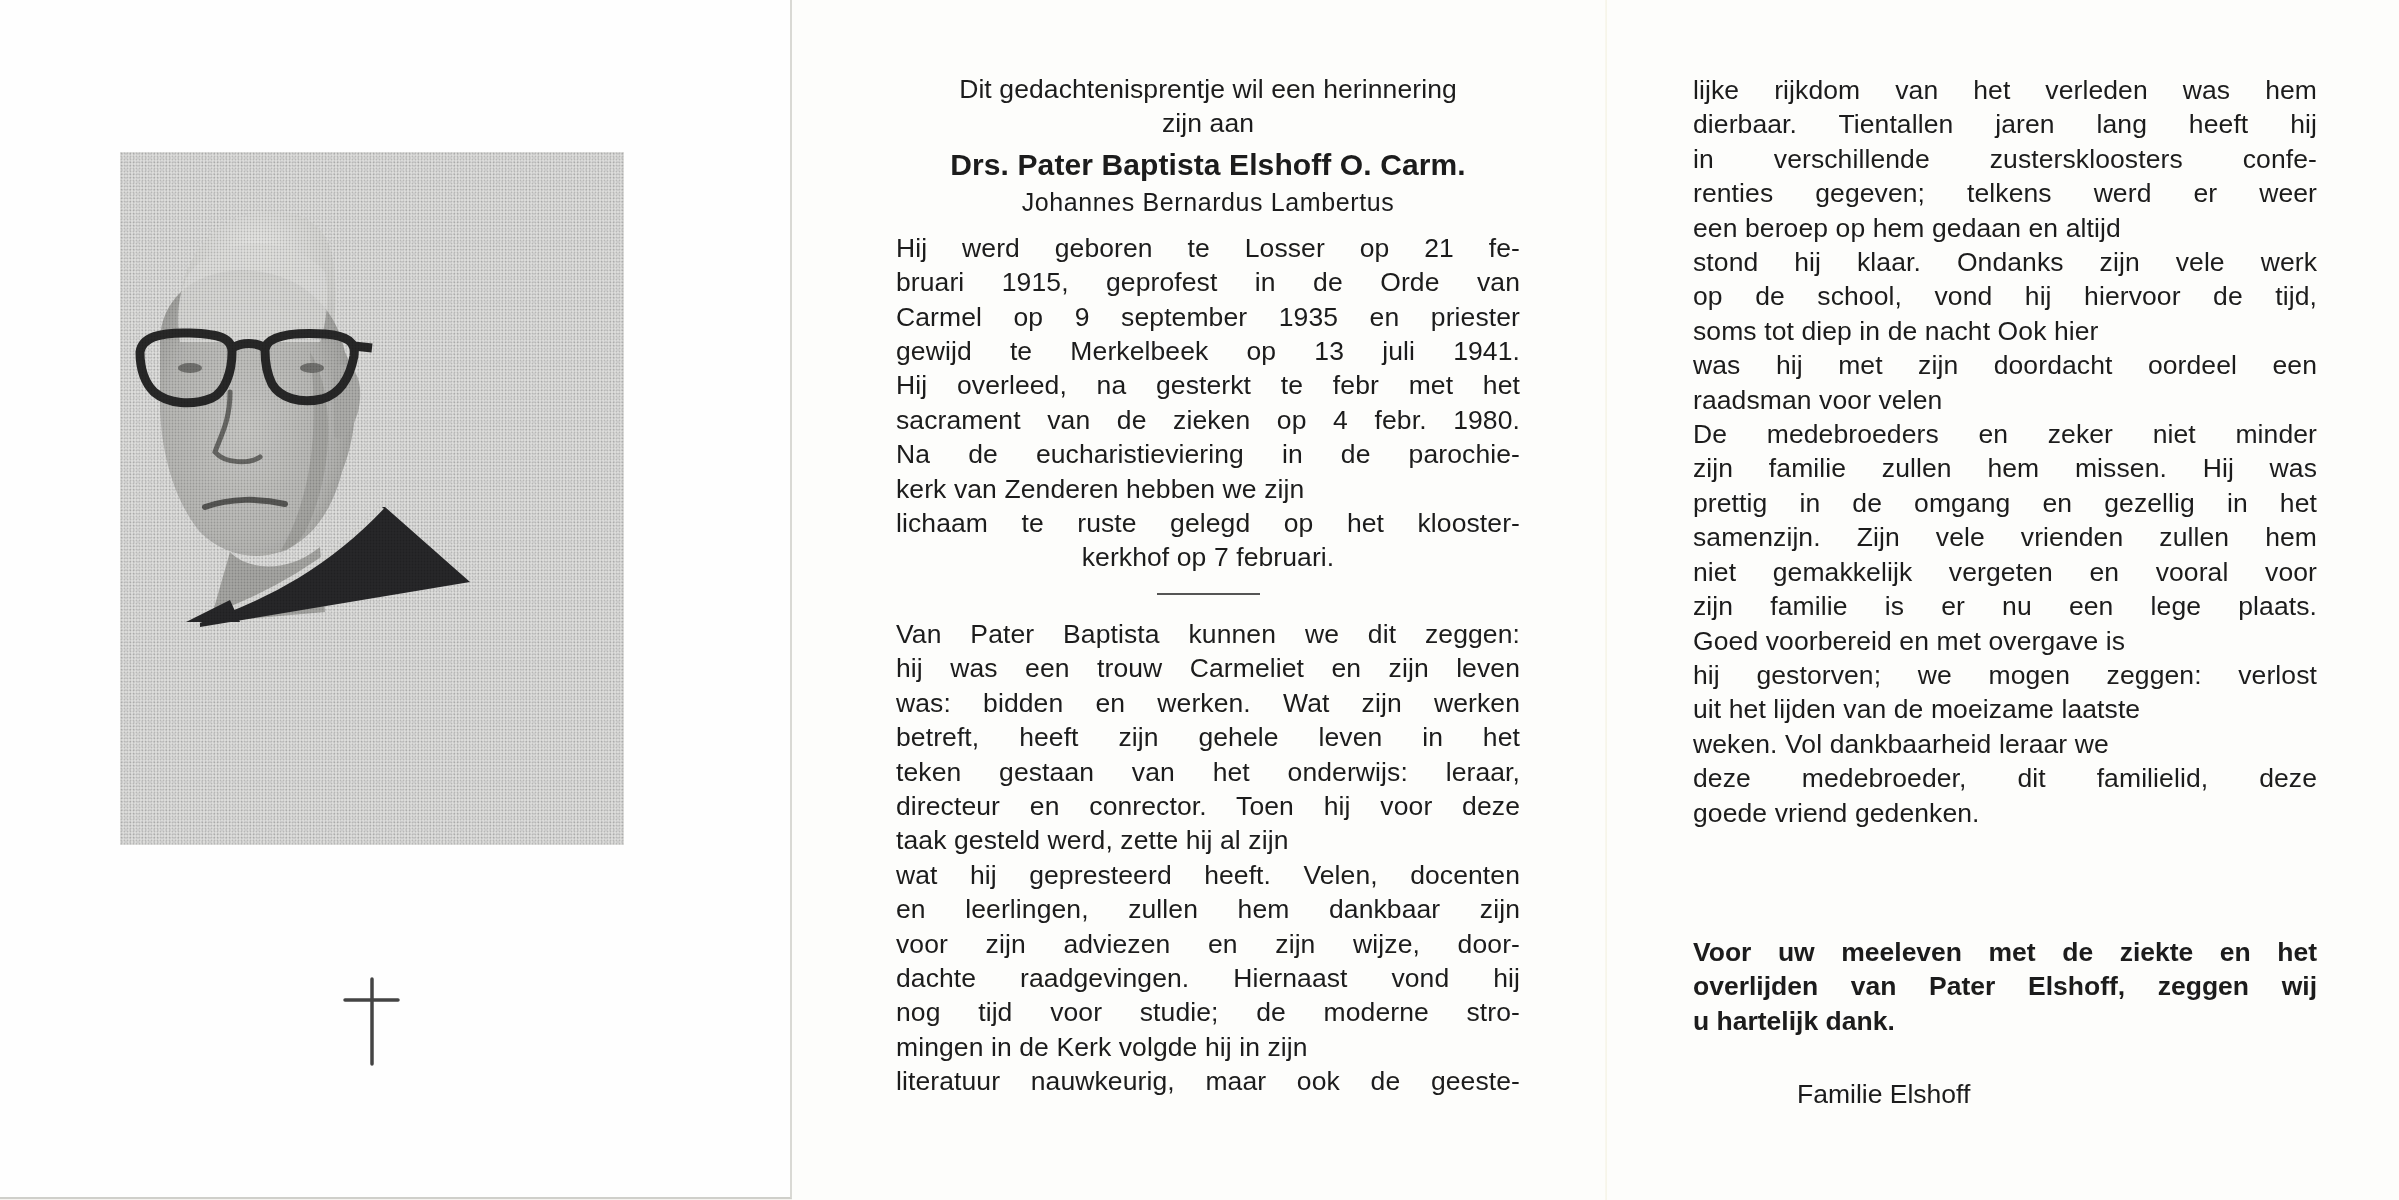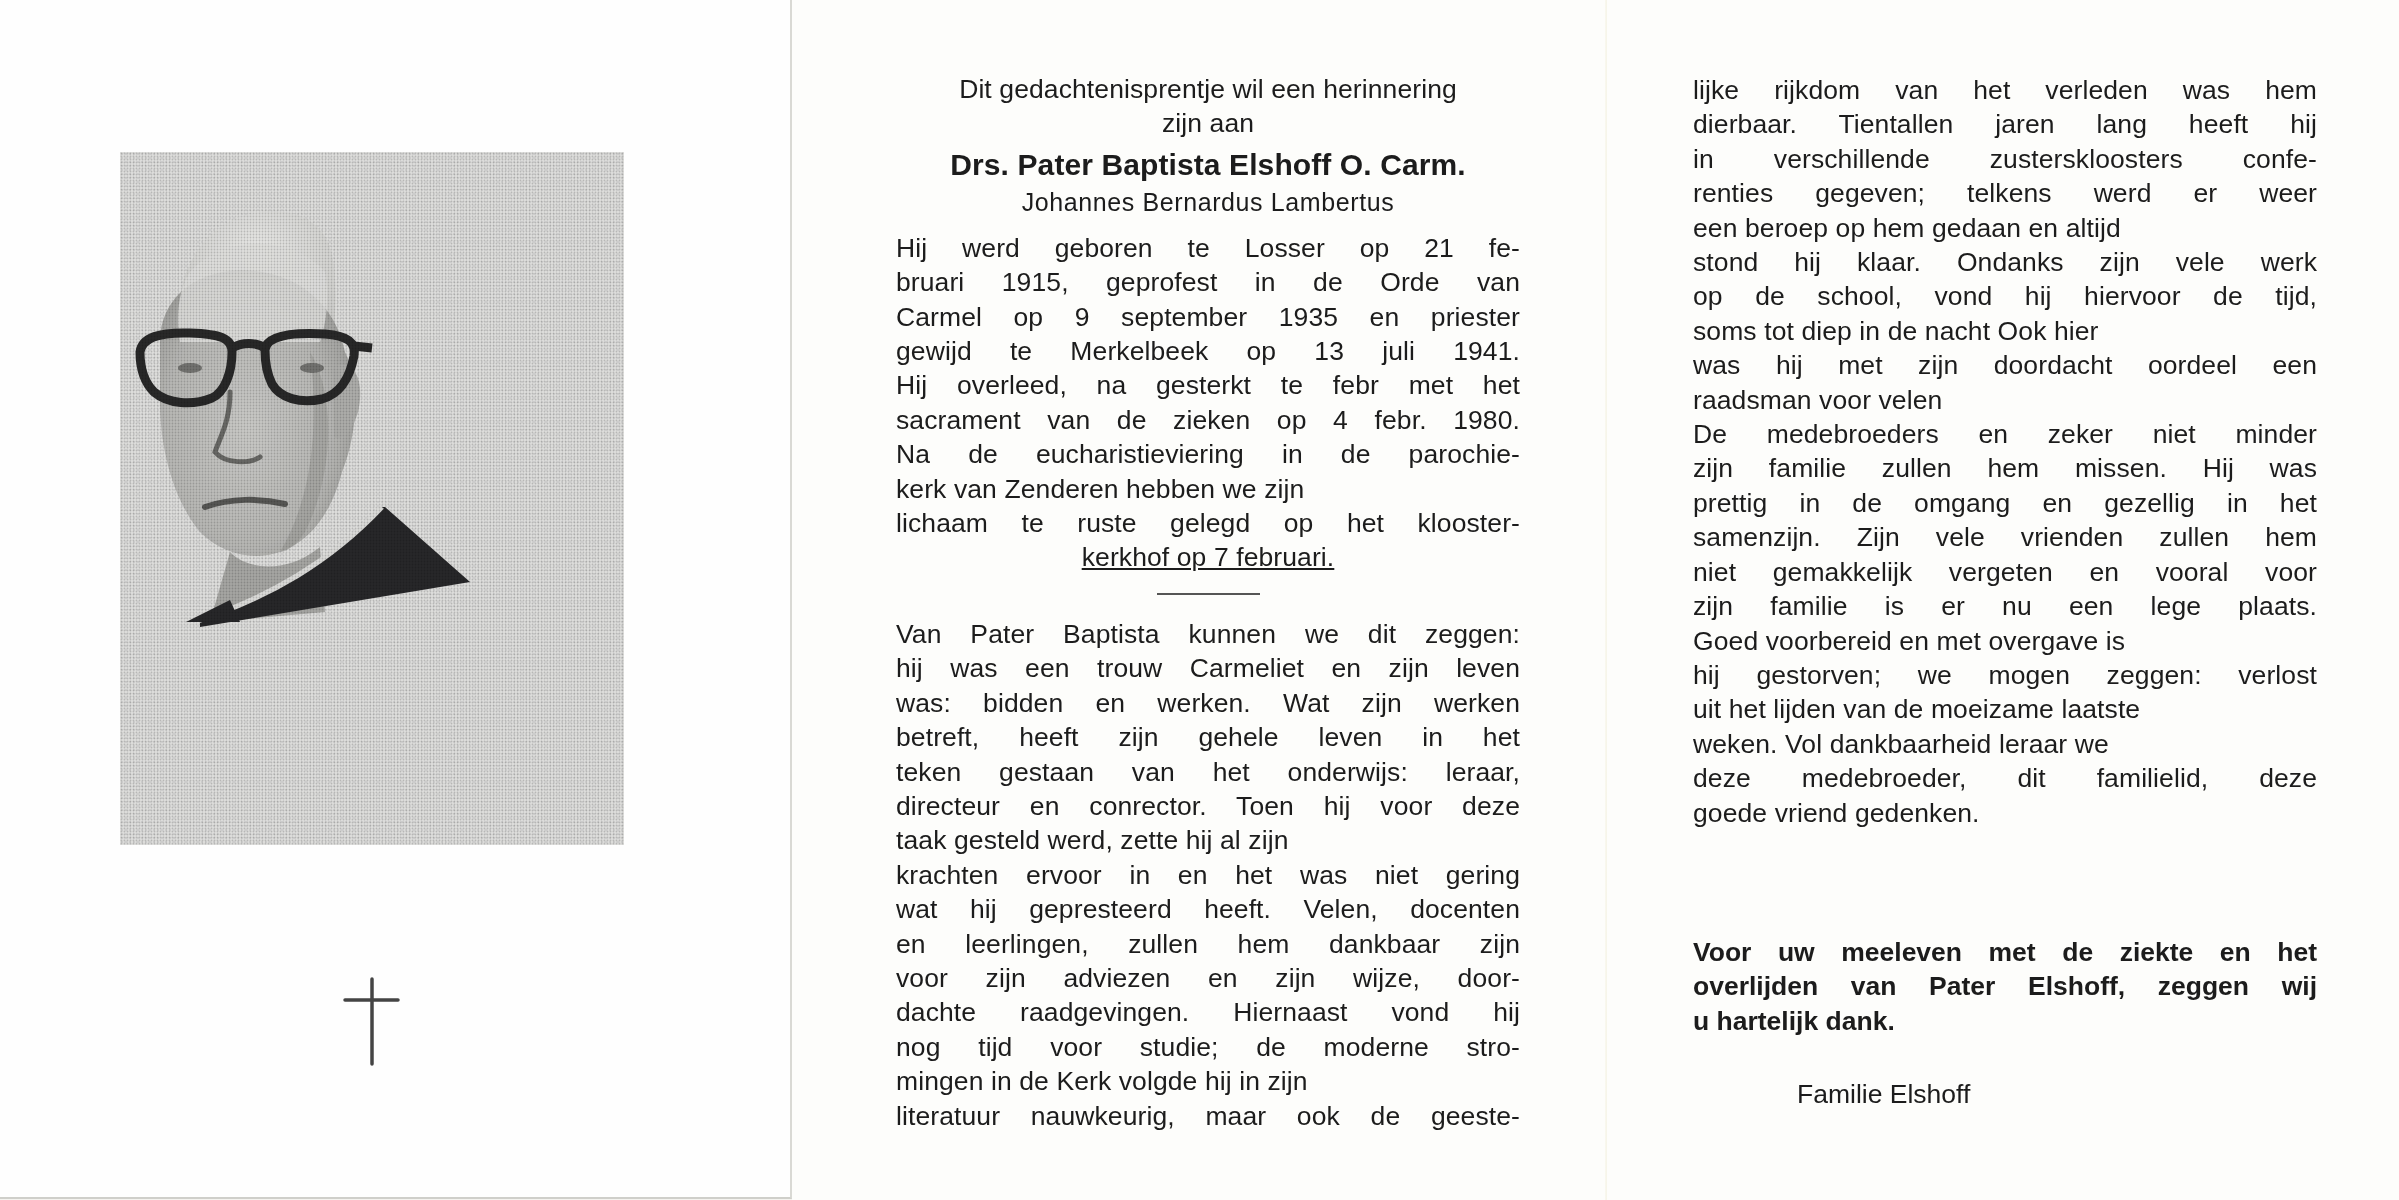--- a/index.html
+++ b/index.html
@@ -35,21 +35,21 @@
   .photo svg { position: absolute; left: 0; top: 0; }
   .cross { position: absolute; left: 340px; top: 975px; width: 64px; height: 94px; }
 
   .col {
     position: absolute; top: 72px; width: 624px;
     font-size: 26.5px; line-height: 34.4px;
     letter-spacing: 0.1px;
   }
   .col-mid { left: 896px; }
   .col-right { left: 1693px; top: 73px; }
-  .center { text-align: center; text-decoration: underline; }
+  .center { text-align: center; }
   .line { display: block; white-space: nowrap; }
   .jline { display: block; text-align: justify; text-align-last: justify; white-space: normal; }
   .title {
     font-weight: bold; font-size: 30px; line-height: 40px; margin-top: 4px; margin-bottom: 0;
     text-align: center; white-space: nowrap;
   }
   .given { text-align: center; font-size: 25px; line-height: 34px; margin-bottom: 12px; letter-spacing: 0.6px; }
   .sep {
     width: 103px; height: 2px; background: #555; margin: 18px auto 22px auto;
   }
@@ -143,21 +143,20 @@
   <div class="center">kerkhof op 7 februari.</div>
   <div class="sep"></div>
   <div id="tribute">
       <span class="jline">Van Pater Baptista kunnen we dit zeggen:</span>
       <span class="jline">hij was een trouw Carmeliet en zijn leven</span>
       <span class="jline">was: bidden en werken. Wat zijn werken</span>
       <span class="jline">betreft, heeft zijn gehele leven in het</span>
       <span class="jline">teken gestaan van het onderwijs: leraar,</span>
       <span class="jline">directeur en conrector. Toen hij voor deze</span>
       <span class="jline short">taak gesteld werd, zette hij al zijn</span>
-      <span class="jline">krachten ervoor in en het was niet gering</span>
       <span class="jline">wat hij gepresteerd heeft. Velen, docenten</span>
       <span class="jline">en leerlingen, zullen hem dankbaar zijn</span>
       <span class="jline">voor zijn adviezen en zijn wijze, door-</span>
       <span class="jline">dachte raadgevingen. Hiernaast vond hij</span>
       <span class="jline">nog tijd voor studie; de moderne stro-</span>
       <span class="jline short">mingen in de Kerk volgde hij in zijn</span>
       <span class="jline">literatuur nauwkeurig, maar ook de geeste-</span>
     </div>
 </div>
 

